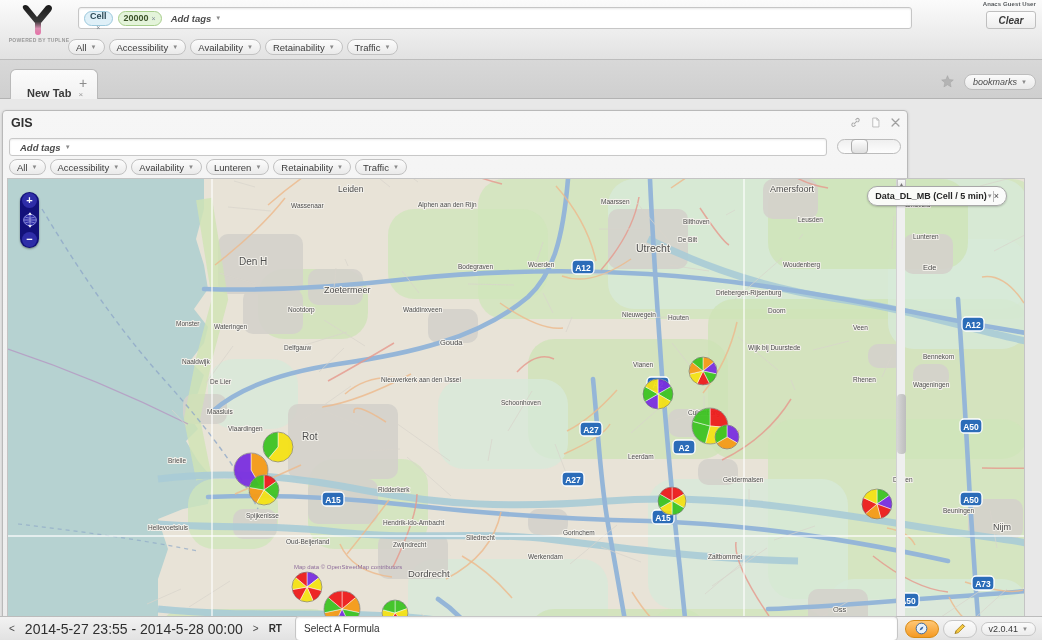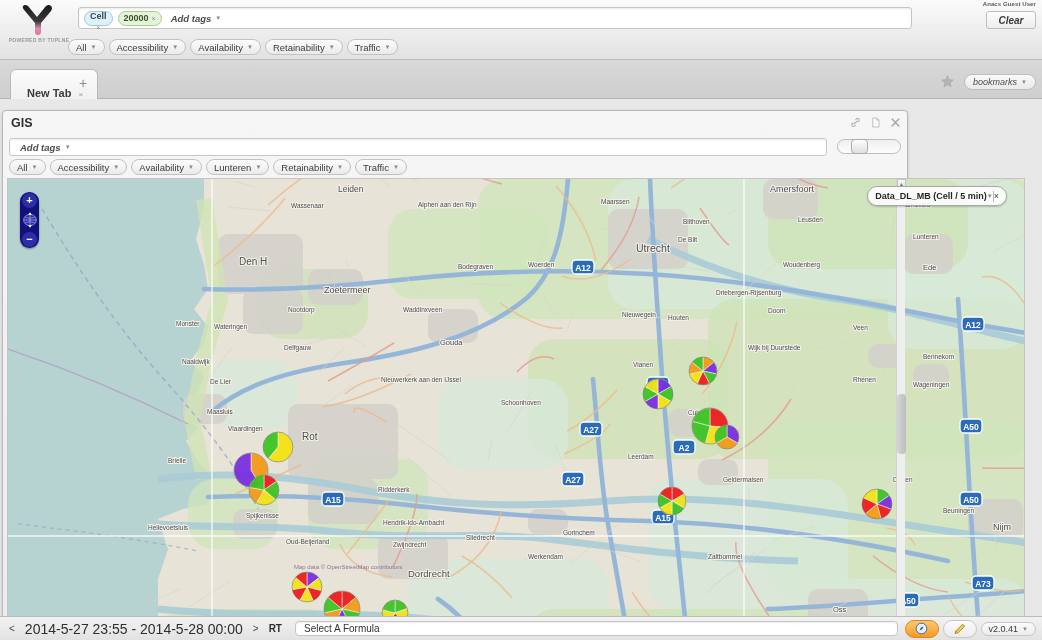--- a/index.html
+++ b/index.html
@@ -203,21 +203,21 @@
   .statusbar {
     position: absolute; left: 0; bottom: 0; width: 1042px; height: 24px;
     background: linear-gradient(to bottom,#f2f2f2,#e2e2e2);
     border-top: 1px solid #bcbcbc;
     display: flex; align-items: center; padding: 0 6px; gap: 7px;
   }
   .sb-arrow { font-size: 10px; color: #4a4a4a; cursor: pointer; padding: 0 3px; }
   .sb-date { font-size: 14px; color: #2f2f2f; white-space: nowrap; }
   .sb-rt { font-size: 10px; font-weight: bold; color: #2f2f2f; }
   .sb-formula {
-    flex: 1; height: 15px; margin-left: 6px; margin-right: 0;
+    flex: 1; height: 25px; margin-left: 6px; margin-right: 0;
     background: #fff; border: 1px solid #c6c6c6; border-radius: 4px;
     box-shadow: inset 0 1px 2px rgba(0,0,0,.07);
     display: flex; align-items: center; padding: 0 8px;
     font-size: 10px; color: #333; max-width: 760px;
   }
   .sb-right { margin-left: auto; display: flex; align-items: center; gap: 4px; }
   .sb-icon-btn {
     width: 34px; height: 18px; border-radius: 9px;
     border: 1px solid #c7c7c7;
     background: linear-gradient(to bottom,#fbfbfb,#ececec);

